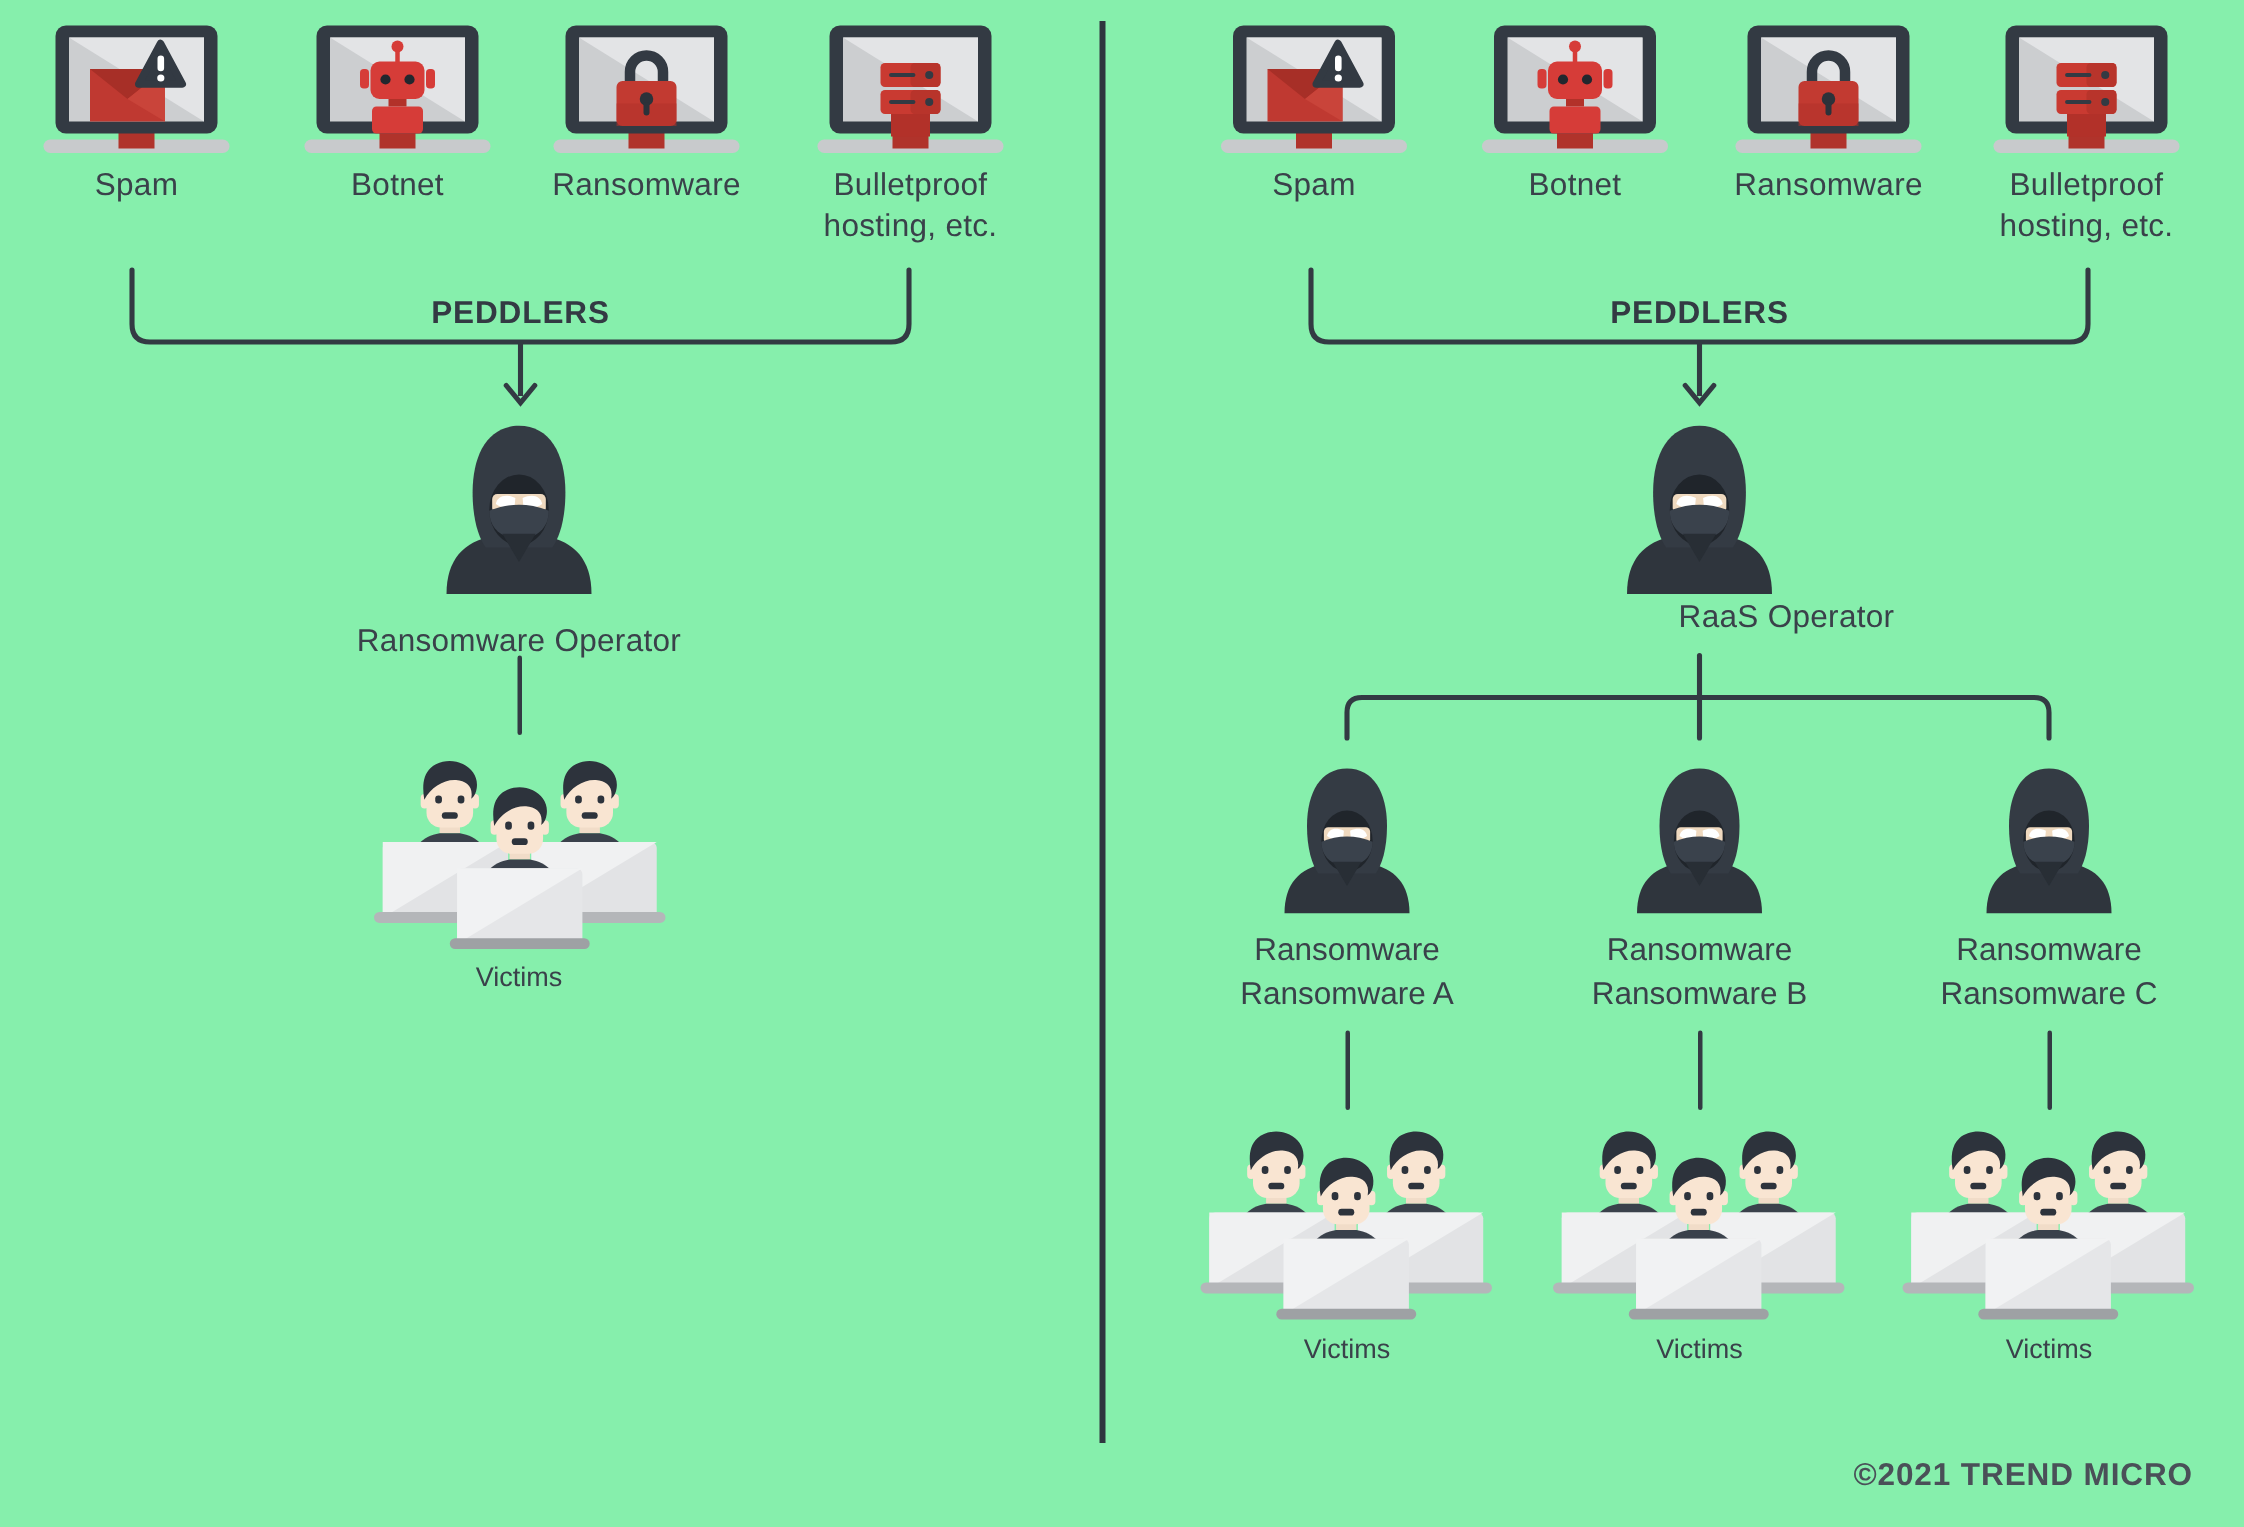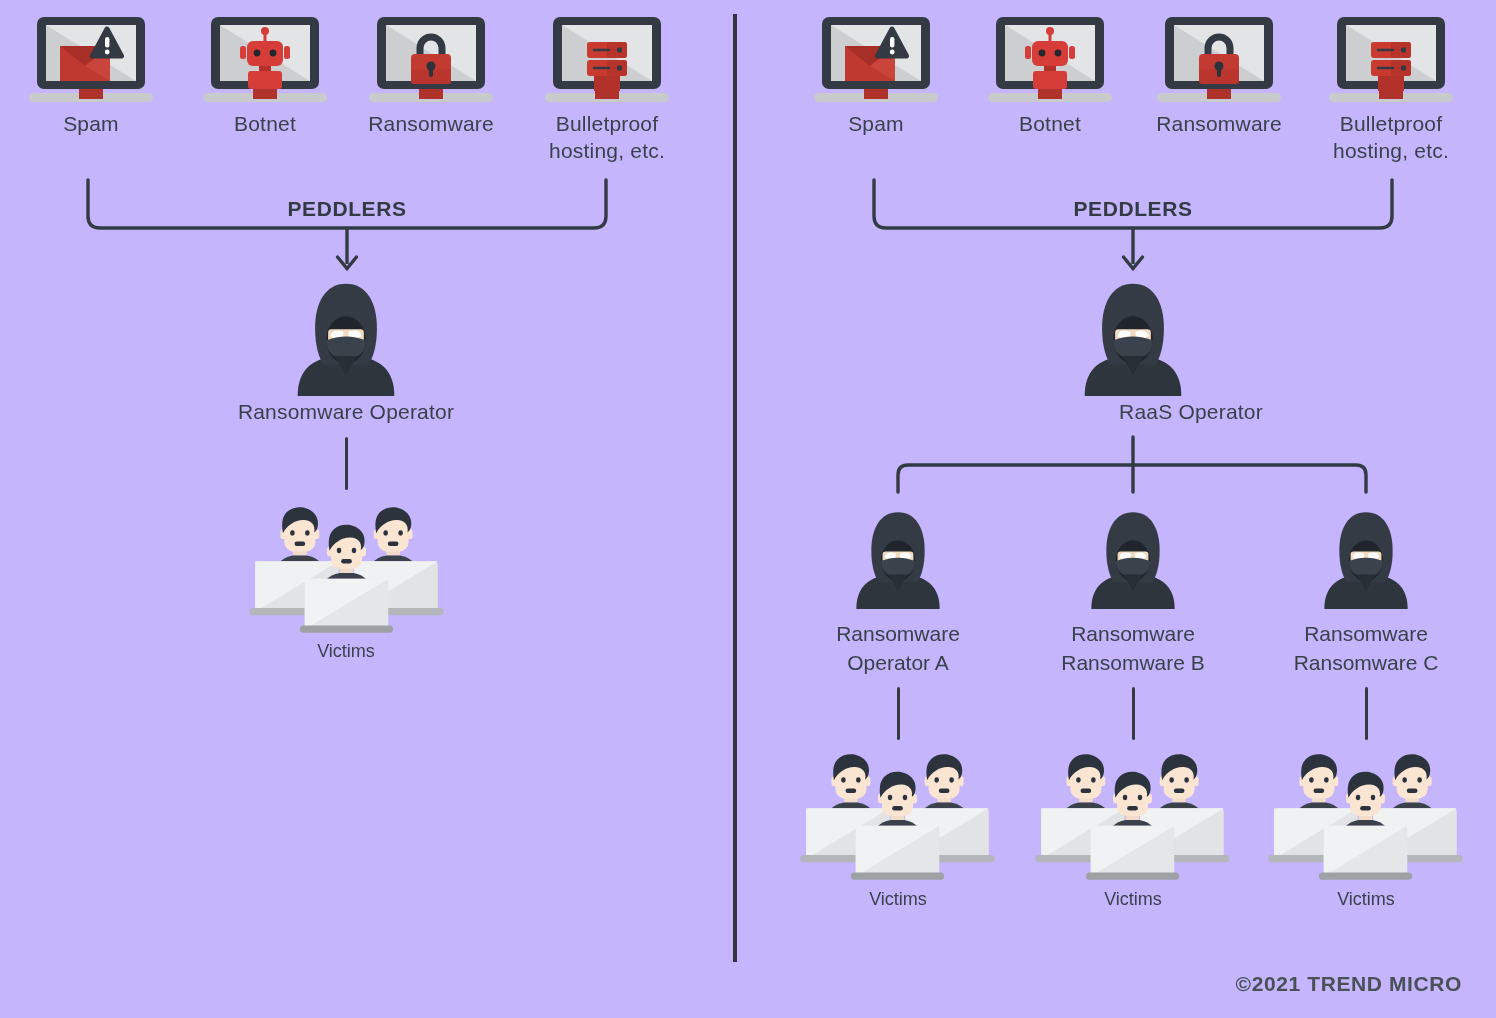--- a/index.html
+++ b/index.html
@@ -1,17 +1,17 @@
 <!DOCTYPE html>
 <html><head>
 <meta charset="utf-8">
 <style>
   html,body{margin:0;padding:0;background:#ffffff;}
   .canvas{
-    position:relative;width:1496px;height:1018px;background:#c4b5fd;overflow:hidden;
+    position:relative;width:1496px;height:1018px;background:#86efac;overflow:hidden;
     font-family:"Liberation Sans",sans-serif;color:#3a414a;
   }
   .abs{position:absolute;}
   .tool-card{position:absolute;width:148px;text-align:center;}
   .tool-card svg{display:block;margin:0 auto;}
   .tool-label{margin-top:3px;font-size:21px;line-height:27px;color:#3a414a;letter-spacing:.2px;}
   .peddlers{position:absolute;width:200px;text-align:center;font-size:21px;font-weight:bold;
             letter-spacing:.6px;color:#333a43;}
   .fig-label{position:absolute;width:300px;text-align:center;font-size:21px;color:#3a414a;letter-spacing:.2px;}
   .aff-label{position:absolute;width:200px;text-align:center;font-size:21px;line-height:29px;color:#3a414a;}
@@ -161,21 +161,21 @@
     </div>
 
     <svg class="abs" style="left:86px;top:178px;" width="522" height="100">
         <use href="#sym-bracket"></use>
       </svg>
     <div class="peddlers" style="left:247px;top:197px;">PEDDLERS</div>
 
     <svg class="abs" style="left:288px;top:280px;" width="116" height="116">
         <use href="#sym-operator"></use>
       </svg>
-    <div class="fig-label" style="left:196px;top:400px;">Ransomware Operator</div>
+    <div class="fig-label" style="left:196px;top:416px;">Ransomware Operator</div>
 
     <div class="connector" style="left:344.5px;top:437px;height:53px;"></div>
 
     <svg class="abs" style="left:249px;top:505px;" width="195" height="136">
         <use href="#sym-victims"></use>
       </svg>
     <div class="victims-label" style="left:246px;top:641px;">Victims</div>
   </section>
 
   <div class="divider" style="left:733px;top:14px;height:948px;"></div>
@@ -219,21 +219,21 @@
 
     <svg class="abs" style="left:880px;top:435px;" width="506" height="60">
         <use href="#sym-branch"></use>
       </svg>
 
     <svg class="abs" style="left:848px;top:509px;" width="100" height="100">
         <use href="#sym-operator"></use>
       </svg>
     <div class="aff-label" style="left:798px;top:619px;">
       <div>Ransomware</div>
-      <div>Operator A</div>
+      <div>Ransomware A</div>
     </div>
     <div class="connector" style="left:896.5px;top:687px;height:53px;"></div>
     <svg class="abs" style="left:800px;top:752px;" width="195" height="136">
         <use href="#sym-victims"></use>
       </svg>
     <div class="victims-label" style="left:798px;top:889px;">Victims</div>
 
     <svg class="abs" style="left:1083px;top:509px;" width="100" height="100">
         <use href="#sym-operator"></use>
       </svg>

